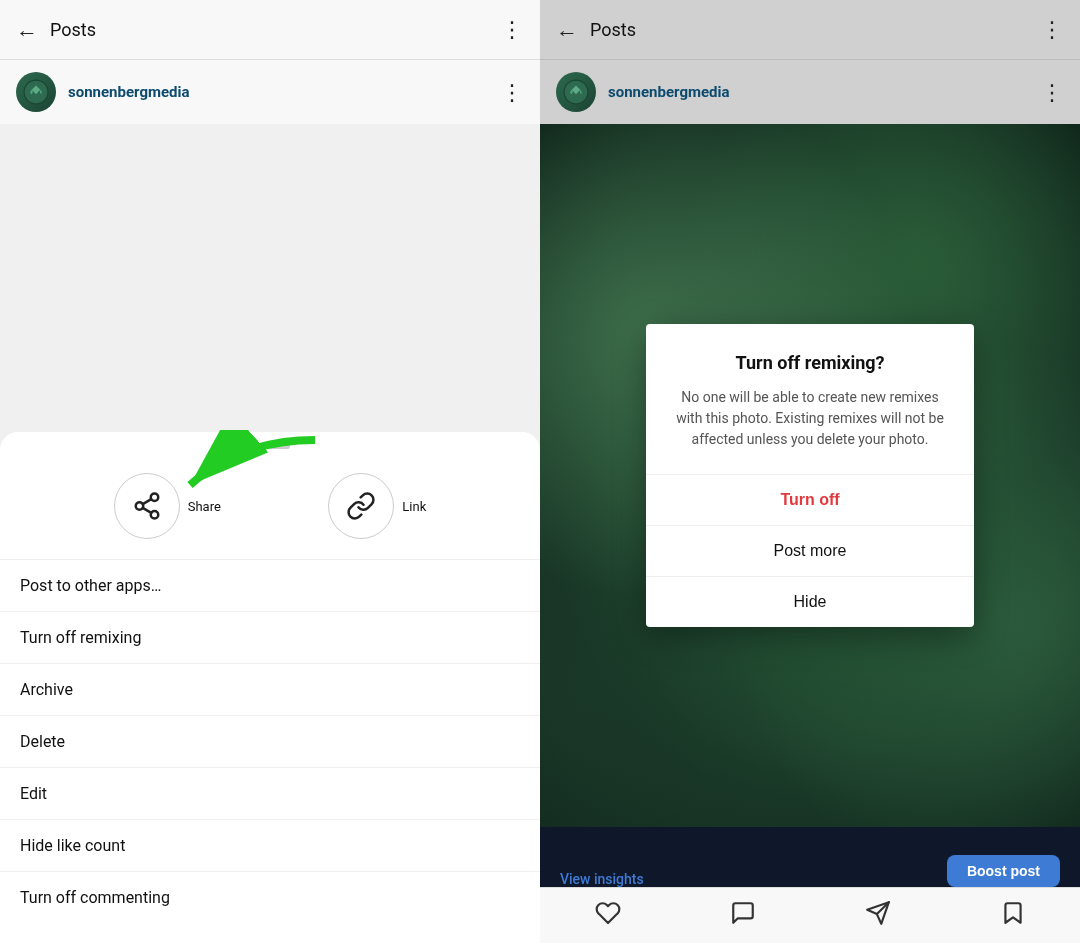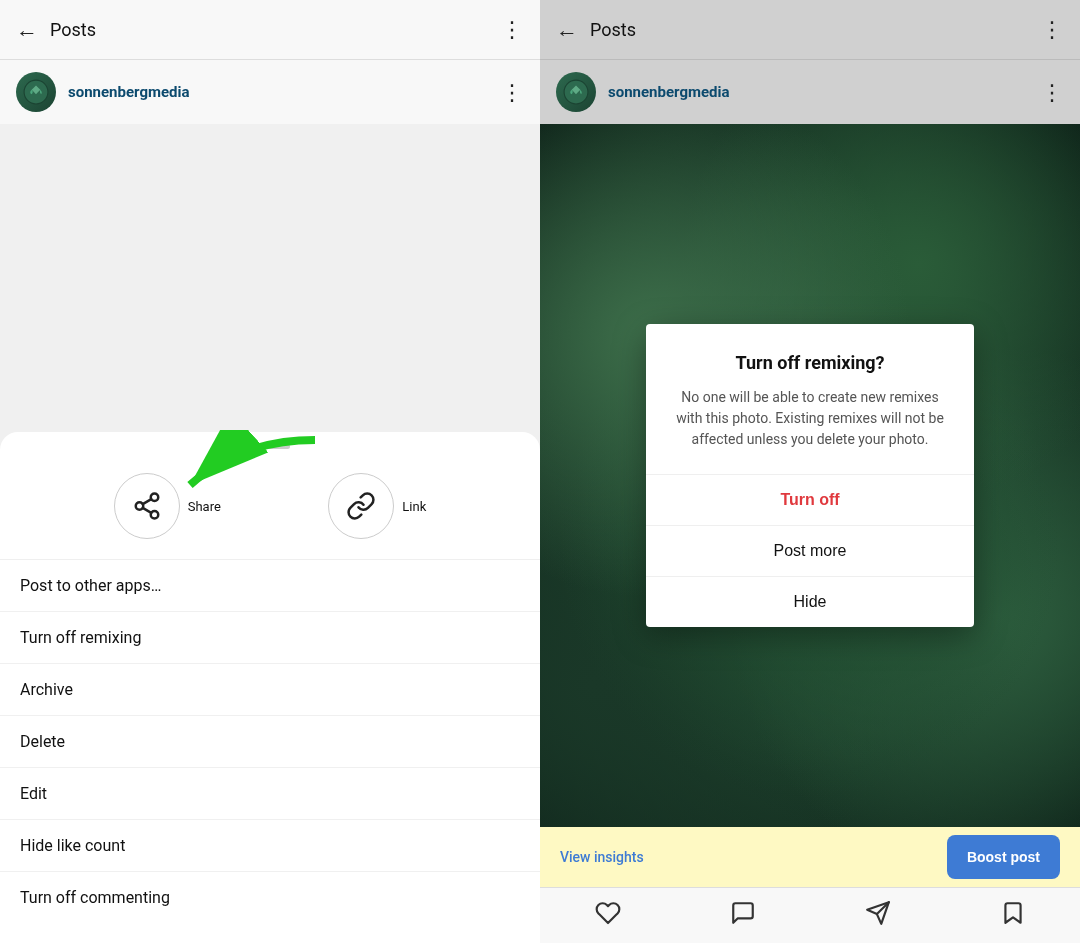--- a/index.html
+++ b/index.html
@@ -239,39 +239,39 @@
       cursor: pointer;
     }
     .dialog-action:last-child {
       border-bottom: none;
     }
     .dialog-action.red {
       color: #e0393e;
       font-weight: 600;
     }
     .bottom-action-row {
-      background: #fef9c3;
+      background: #0f172a;
       height: 60px;
       display: flex;
-      align-items: center;
+      align-items: flex-end;
       justify-content: space-between;
       padding: 0 20px;
     }
     .view-insights {
       color: #3e7bd4;
       font-size: 14px;
       font-weight: 500;
       cursor: pointer;
     }
     .boost-btn {
       background: #3e7bd4;
       color: #fff;
       border: none;
       border-radius: 8px;
-      padding: 14px 20px;
+      padding: 8px 20px;
       font-size: 14px;
       font-weight: 600;
       cursor: pointer;
     }
     .icon-bar {
       background: #f8f8f8;
       height: 56px;
       display: flex;
       align-items: center;
       justify-content: space-around;

